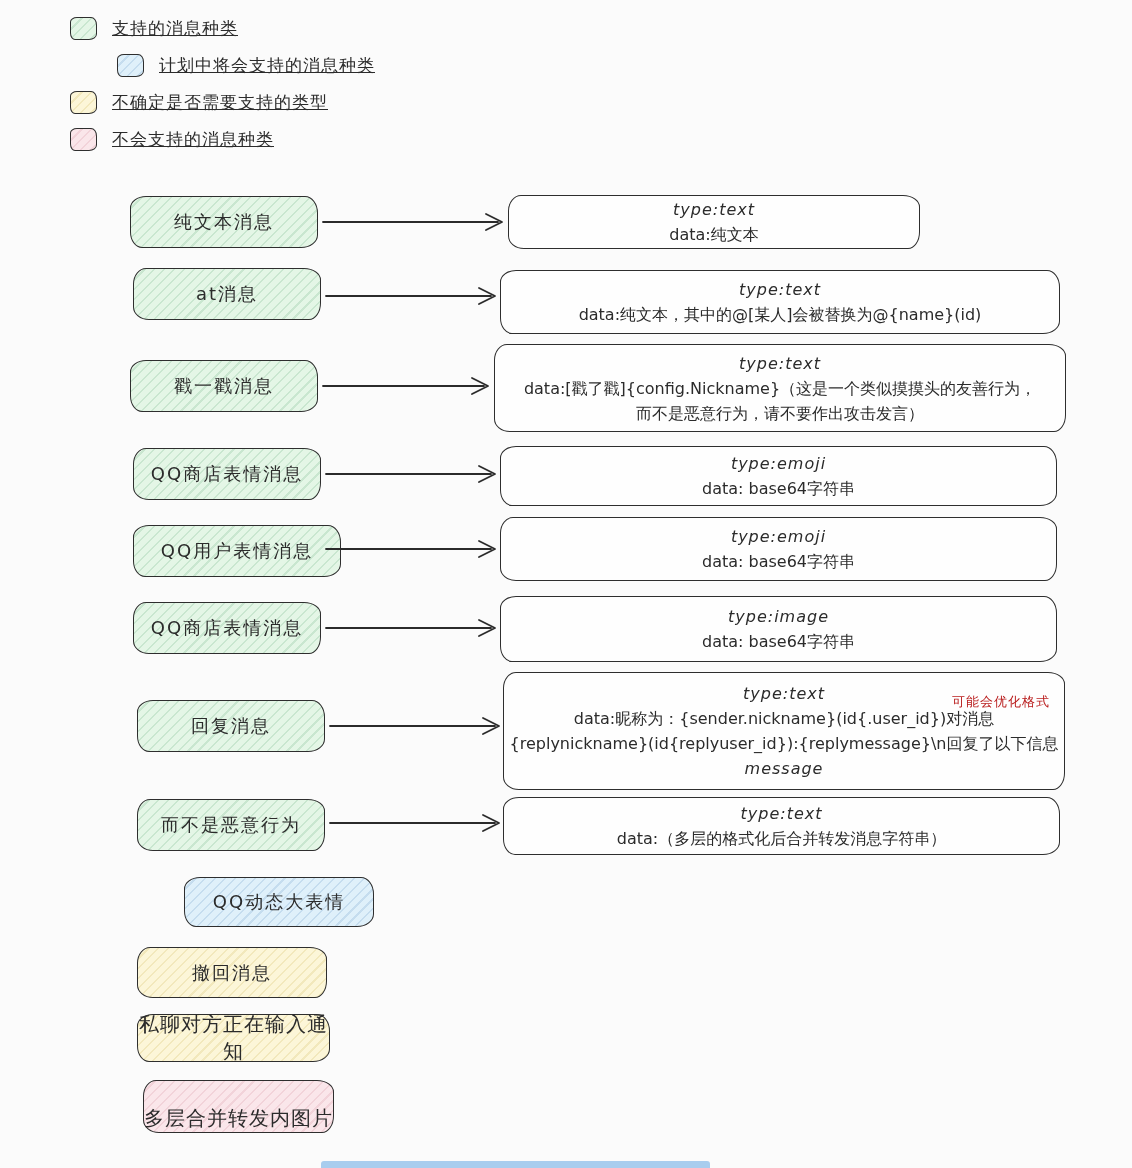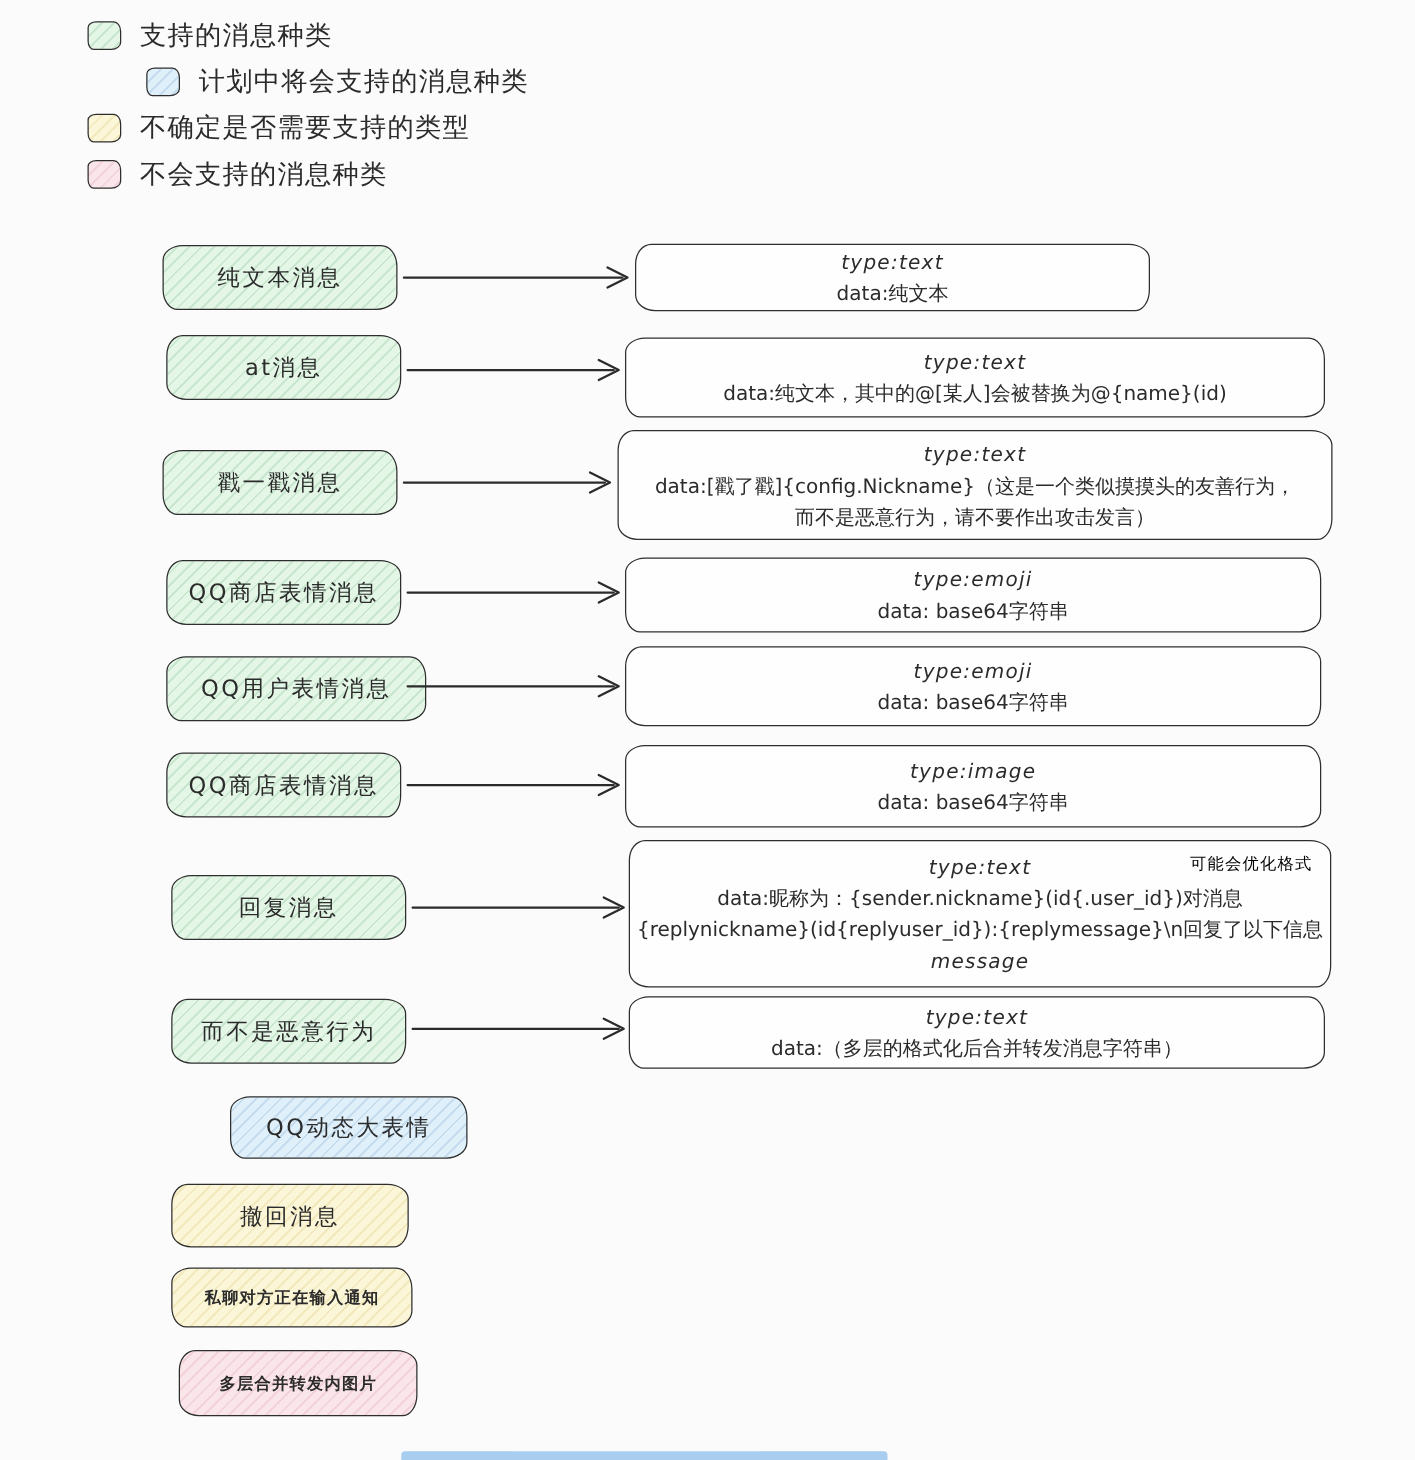--- a/index.html
+++ b/index.html
@@ -8,43 +8,43 @@
     position: relative; width: 1132px; height: 1168px;
     background: #fbfbfb; overflow: hidden; color:#2b2b2b;
   }
   
   .legend { position:absolute; left:70px; top:14px; }
   .legend-row { display:flex; align-items:center; height:28px; margin-bottom:9px; }
   .swatch {
     width:27px; height:23px; border:1.6px solid #2e2e2e; margin-right:15px;
     border-radius: 7px 6px 8px 5px / 5px 8px 6px 7px;
   }
-  .legend-label { font-size:21px; letter-spacing:1px; }
+  .legend-label { font-size:17px; letter-spacing:1px;text-decoration:underline; }
   
   .node {
     position:absolute; display:flex; flex-direction:column;
     align-items:center; justify-content:center;
     border:1.8px solid #2e2e2e; text-align:center;
   }
   .sketch  { border-radius: 16px 13px 17px 12px / 12px 17px 13px 16px; }
   .sketch2 { border-radius: 13px 17px 12px 16px / 16px 12px 17px 13px; }
   .source { font-size:18px; letter-spacing:2px; }
   .target { background:#fefefe; font-size:16px; line-height:25px; padding:6px 12px; }
   .tline { white-space:nowrap; }
   .en { font-style: italic; letter-spacing:1px; }
-  .small-label { font-size:13px; letter-spacing:1px;font-weight:bold; }
+  .small-label { font-size:20px; letter-spacing:1px; }
   .corner-note {
-    position:absolute; top:6px; right:14px; font-size:13px; color:#000000;
+    position:absolute; top:16px; right:14px; font-size:13px; color:#b91c1c;
     letter-spacing:1px;
   }
   
   .fill-green  { background: repeating-linear-gradient(135deg, rgba(60,150,90,0.16) 0 1.5px, transparent 1.5px 7px), #e4f6e6; }
   .fill-blue   { background: repeating-linear-gradient(135deg, rgba(60,120,180,0.16) 0 1.5px, transparent 1.5px 7px), #dff0fa; margin-left: 47px; }
   .fill-yellow { background: repeating-linear-gradient(135deg, rgba(190,160,40,0.16) 0 1.5px, transparent 1.5px 7px), #fcf6d8; }
-  .fill-pink   { background: repeating-linear-gradient(135deg, rgba(200,110,130,0.16) 0 1.5px, transparent 1.5px 7px), #fae6ea; }
+  .fill-pink   { background: repeating-linear-gradient(135deg, rgba(200,110,130,0.16) 0 1.5px, transparent 1.5px 7px), #fae6ea; justify-content: flex-end; }
   
   .arrow { position:absolute; }
   .arrow line, .arrow path { stroke:#2b2b2b; stroke-width:1.8; fill:none; stroke-linecap:round; stroke-linejoin:round; }
   .bottom-bar { position:absolute; background:#a8cdee; border-radius:3px 3px 0 0; }
 </style>
 </head>
 <body>
 
 <div class="canvas">
 

